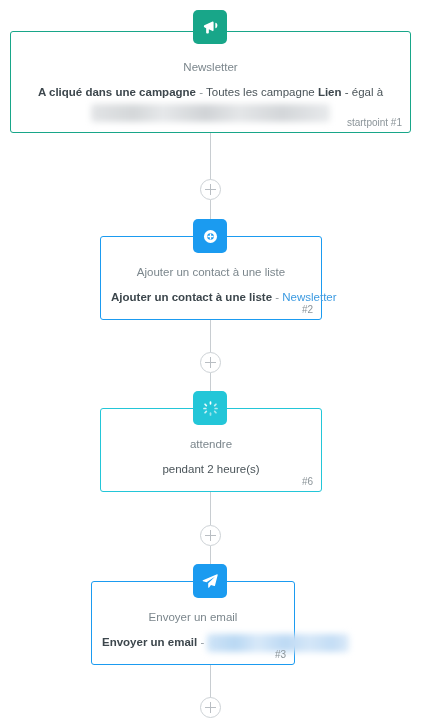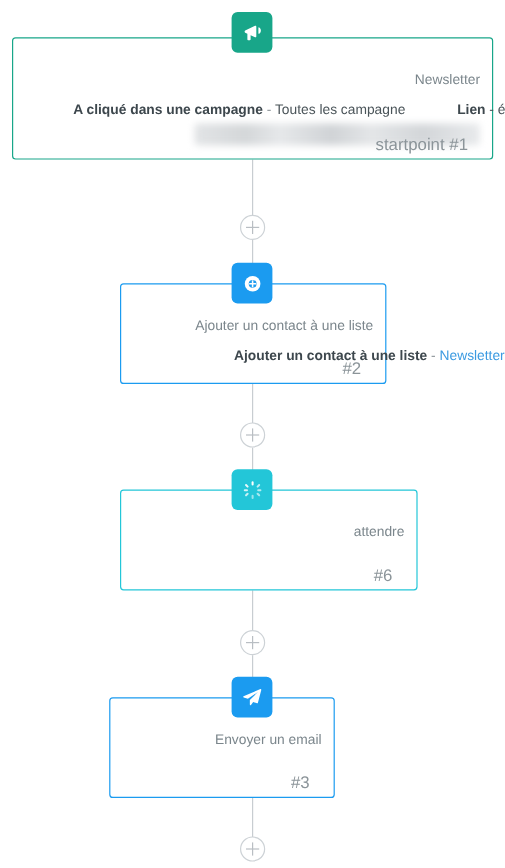--- a/index.html
+++ b/index.html
@@ -68,39 +68,38 @@
   .card {
     position: absolute;
     box-sizing: border-box;
     background: #ffffff;
     border: 1px solid #cccccc;
     border-radius: 3px;
     z-index: 2;
   }
   .card .card-body {
     padding: 26px 10px 4px 10px;
-    text-align: right;
+    text-align: center;
   }
   .card-title {
     font-size: 11.5px;
     color: #7b868c;
     line-height: 18px;
     margin-bottom: 7px;
     white-space: nowrap;
   }
   .card-detail {
     font-size: 11.5px;
     line-height: 18px;
     color: #4a5459;
     white-space: nowrap;
   }
   .card-detail .strong {
     font-weight: bold;
     color: #3d474d;
-    margin-left: 40px;
   }
   .card-detail .sep {
     color: #8a9297;
   }
   .card-detail .link {
     color: #3b9ae1;
   }
   .redacted {
     display: inline-block;
     vertical-align: middle;
@@ -111,23 +110,23 @@
     user-select: none;
   }
   .redacted.grey {
     background: linear-gradient(90deg,#e2e4e6 0%,#d4d7d9 18%,#e6e8ea 30%,#d0d3d6 48%,#e4e6e8 62%,#d3d6d9 80%,#e8eaec 100%);
   }
   .redacted.blue {
     background: linear-gradient(90deg,#cfe4f7 0%,#b9d8f3 20%,#d8e9f9 36%,#bcd9f4 55%,#d5e7f8 72%,#c3ddf5 88%,#dceaf9 100%);
   }
   .card-index {
     position: absolute;
-    right: 20px;
+    right: 8px;
     bottom: 4px;
-    font-size: 14px;
+    font-size: 10px;
     color: #8b9499;
   }
 
   
   .node-icon {
     position: absolute;
     left: 210px;
     margin-left: -17px;
     width: 34px;
     height: 34px;
@@ -169,21 +168,21 @@
     <svg width="19" height="19" viewBox="0 0 24 24" aria-hidden="true">
       <path fill="#ffffff" d="M4.2 9.3 L14.6 4.4 C15.2 4.1 15.9 4.6 15.9 5.3 L15.9 15.6 C15.9 16.3 15.2 16.8 14.6 16.5 L9.9 14.3 L9.9 18.6 C9.9 19.2 9.4 19.7 8.8 19.7 L7.6 19.7 C7.0 19.7 6.5 19.2 6.5 18.6 L6.5 12.8 L4.2 11.7 C3.8 11.5 3.6 11.1 3.6 10.5 C3.6 10.0 3.8 9.5 4.2 9.3 Z"></path>
       <path fill="#ffffff" d="M18.1 6.6 C18.1 6.2 18.5 5.9 18.9 6.1 C20.0 6.6 20.7 7.9 20.7 9.4 C20.7 10.9 20.0 12.2 18.9 12.8 C18.5 13.0 18.1 12.7 18.1 12.3 Z"></path>
     </svg>
   </div>
 
   <div class="connector" style="top:133px; height:52px;"></div>
   <div class="plus-node" style="top:179px;"></div>
   <div class="connector" style="top:200px; height:22px;"></div>
 
-  <div class="card c-blue" style="left:100px; top:236px; width:222px; height:84px;padding-left:44px;">
+  <div class="card c-blue" style="left:100px; top:236px; width:222px; height:84px;">
     <div class="card-body">
       <div class="card-title">Ajouter un contact à une liste</div>
       <div class="card-detail">
         <span class="strong">Ajouter un contact à une liste</span><span class="sep"> - </span><span class="link">Newsletter</span>
       </div>
     </div>
     <div class="card-index">#2</div>
   </div>
   <div class="node-icon i-blue" style="top:219px;">
     <svg width="17" height="17" viewBox="0 0 24 24" aria-hidden="true">
@@ -191,23 +190,24 @@
       <circle cx="12" cy="12" r="4.6" fill="#1b9bf0"></circle>
       <rect x="11.1" y="7.8" width="1.8" height="8.4" rx="0.7" fill="#ffffff"></rect>
       <rect x="7.8" y="11.1" width="8.4" height="1.8" rx="0.7" fill="#ffffff"></rect>
     </svg>
   </div>
 
   <div class="connector" style="top:320px; height:33px;"></div>
   <div class="plus-node" style="top:352px;"></div>
   <div class="connector" style="top:373px; height:21px;"></div>
 
-  <div class="card c-cyan" style="left:100px; top:408px; width:248px; height:84px;">
+  <div class="card c-cyan" style="left:100px; top:408px; width:222px; height:84px;">
     <div class="card-body">
       <div class="card-title">attendre</div>
+      <div class="card-detail">pendant 2 heure(s)</div>
     </div>
     <div class="card-index">#6</div>
   </div>
   <div class="node-icon i-cyan" style="top:391px;">
     <svg width="17" height="17" viewBox="0 0 24 24" aria-hidden="true">
       <g fill="#ffffff">
         <rect x="10.8" y="1.6" width="2.4" height="5.0" rx="1.2"></rect>
         <rect x="10.8" y="17.4" width="2.4" height="5.0" rx="1.2" opacity="0.55"></rect>
         <rect x="1.6" y="10.8" width="5.0" height="2.4" rx="1.2" opacity="0.8"></rect>
         <rect x="17.4" y="10.8" width="5.0" height="2.4" rx="1.2" opacity="0.65"></rect>
@@ -216,23 +216,26 @@
         <rect x="4.0" y="14.6" width="2.4" height="5.0" rx="1.2" transform="rotate(45 5.2 17.1)" opacity="0.75"></rect>
         <rect x="17.6" y="14.6" width="2.4" height="5.0" rx="1.2" transform="rotate(-45 18.8 17.1)" opacity="0.6"></rect>
       </g>
     </svg>
   </div>
 
   <div class="connector" style="top:492px; height:33px;"></div>
   <div class="plus-node" style="top:525px;"></div>
   <div class="connector" style="top:546px; height:21px;"></div>
 
-  <div class="card c-blue" style="left:91px; top:581px; width:188px; height:84px;">
+  <div class="card c-blue" style="left:91px; top:581px; width:204px; height:84px;">
     <div class="card-body">
       <div class="card-title">Envoyer un email</div>
+      <div class="card-detail">
+        <span class="strong">Envoyer un email</span><span class="sep"> - </span><span class="redacted blue">Newsletter #18 Nouveautes</span>
+      </div>
     </div>
     <div class="card-index">#3</div>
   </div>
   <div class="node-icon i-blue" style="top:564px;">
     <svg width="18" height="18" viewBox="0 0 24 24" aria-hidden="true">
       <path fill="#ffffff" d="M21.4 3.0 L2.6 11.0 C2.0 11.3 2.1 12.1 2.7 12.3 L7.4 13.8 L18.6 6.2 L9.6 15.0 L9.6 20.2 C9.6 20.9 10.5 21.2 10.9 20.6 L13.3 17.4 L17.6 18.8 C18.0 18.9 18.5 18.7 18.6 18.2 L22.3 3.9 C22.4 3.3 21.9 2.8 21.4 3.0 Z"></path>
     </svg>
   </div>
 
   <div class="connector" style="top:665px; height:33px;"></div>

